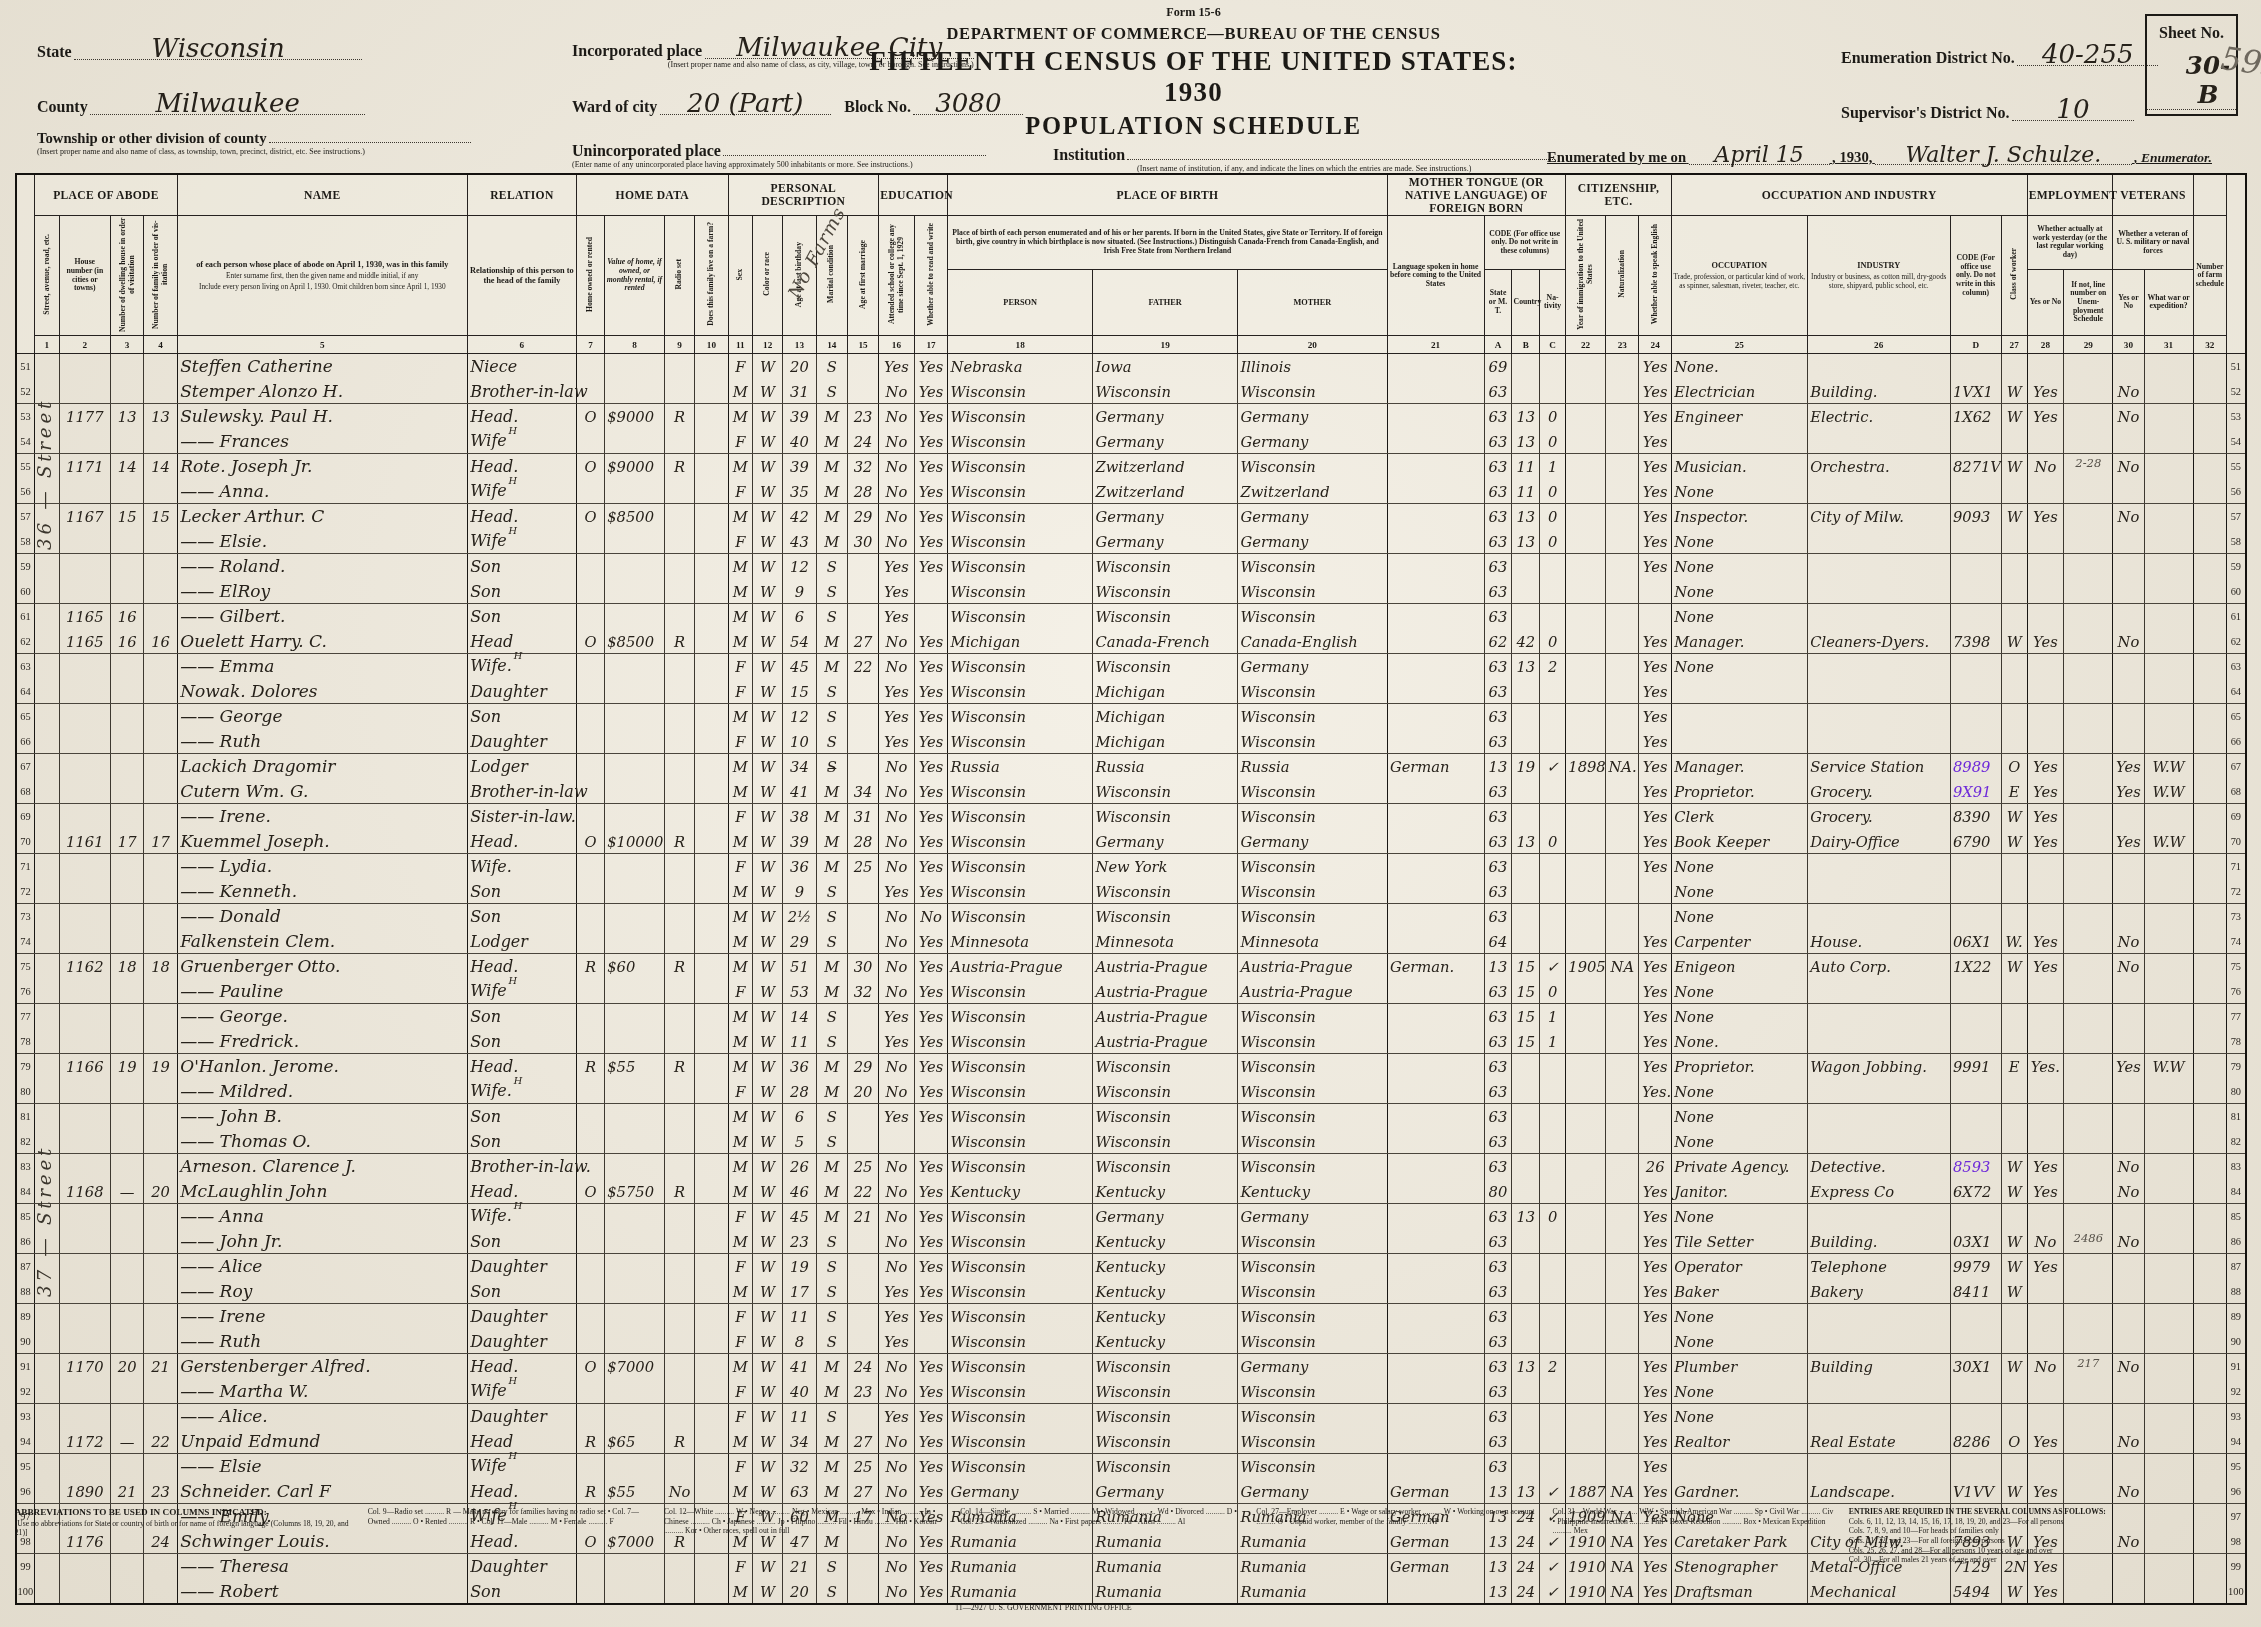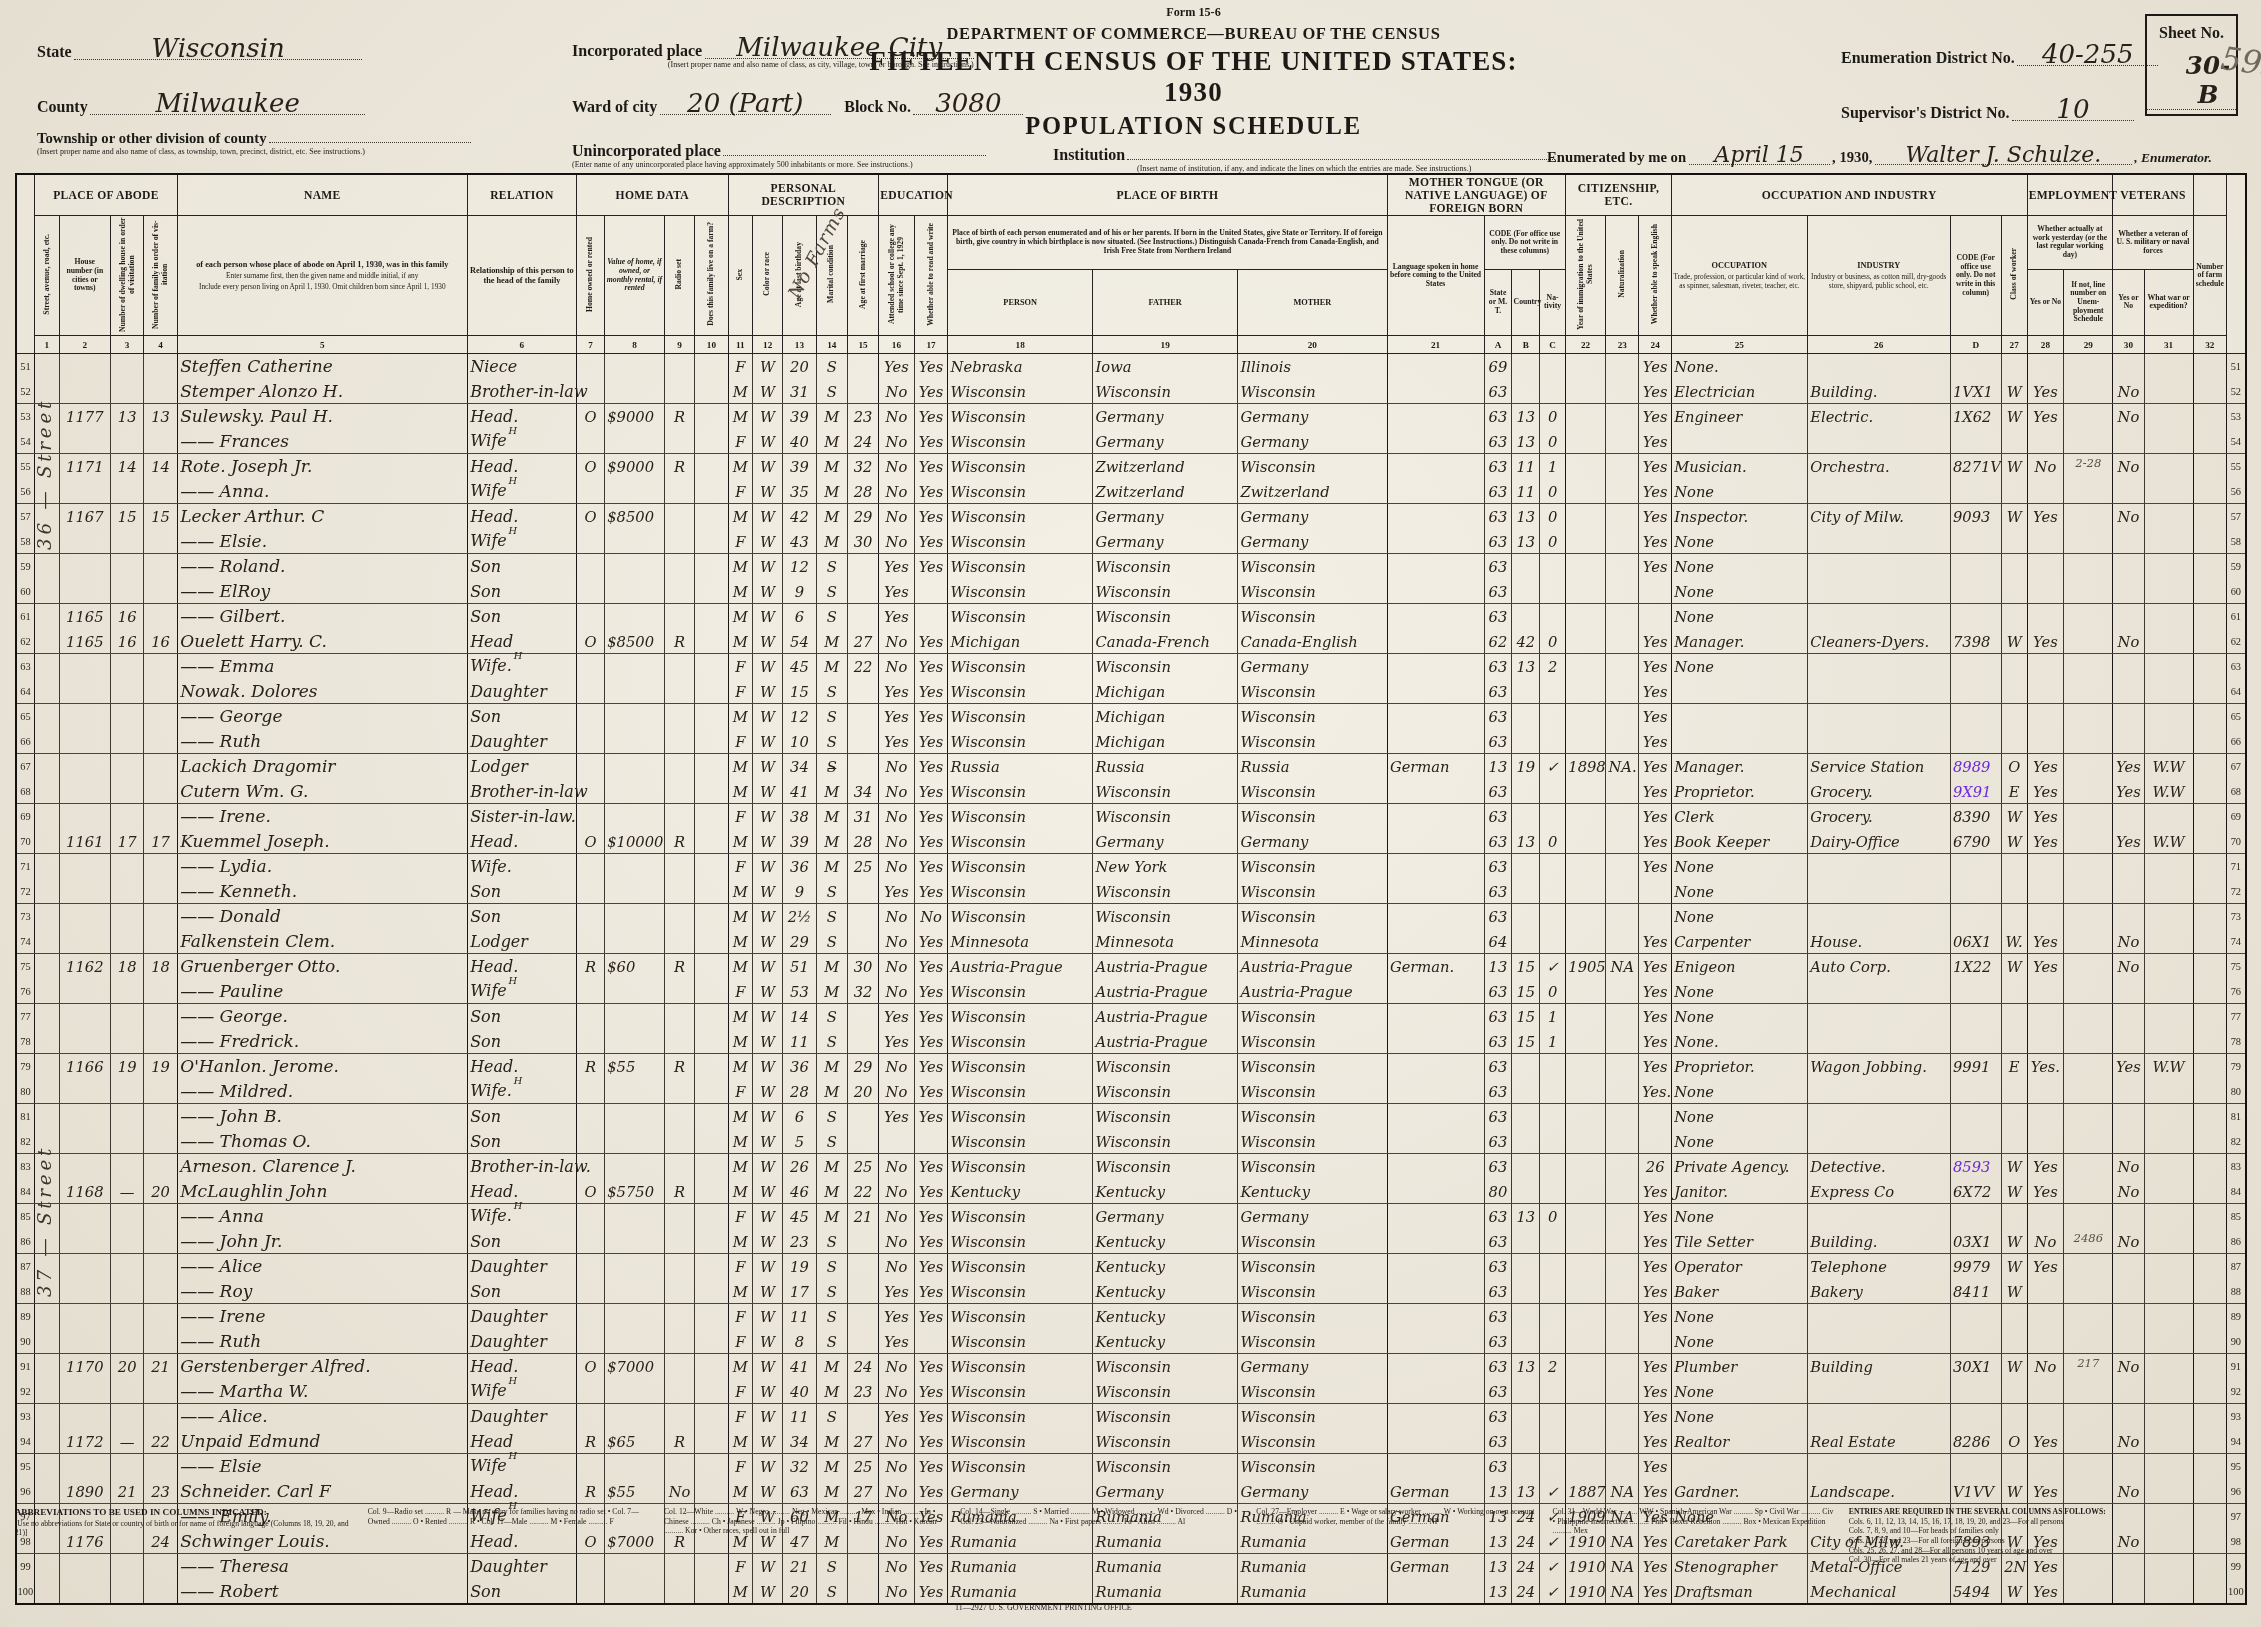--- a/index.html
+++ b/index.html
@@ -125,21 +125,21 @@
     <div class="fieldrow" style="left:1841px;top:99px;">
       <span class="lbl">Supervisor's District No.</span>
       <span class="fill" style="min-width:122px;"><span class="hw hw-big">10</span></span>
     </div>
     <div class="sheetbox">
       <div>Sheet No.</div>
       <div class="hw" style="font-size:24.5px;margin-top:8.6px;border-bottom:1.8px dotted #3c372f;padding-left:33px;">30-B</div>
     </div>
     <div class="p593 hw pencil">593</div>
 
-    <div class="fieldrow" style="left:1547px;top:146px;">
+    <div class="fieldrow" style="left:1547px;top:146px;text-decoration:underline;">
       <span class="lbl" style="font-size:14.7px;">Enumerated by me on</span>
       <span class="fill" style="min-width:141px;"><span class="hw hw-med">April 15</span></span>
       <span class="lbl" style="font-size:14.7px;">, 1930,</span>
       <span class="fill" style="min-width:257px;"><span class="hw hw-med">Walter J. Schulze.</span></span>
       <span class="lbl" style="font-size:13.5px;font-style:italic;">, Enumerator.</span>
     </div>
   </div>
 
   <table class="census" id="census-table">
     <colgroup id="cg">

